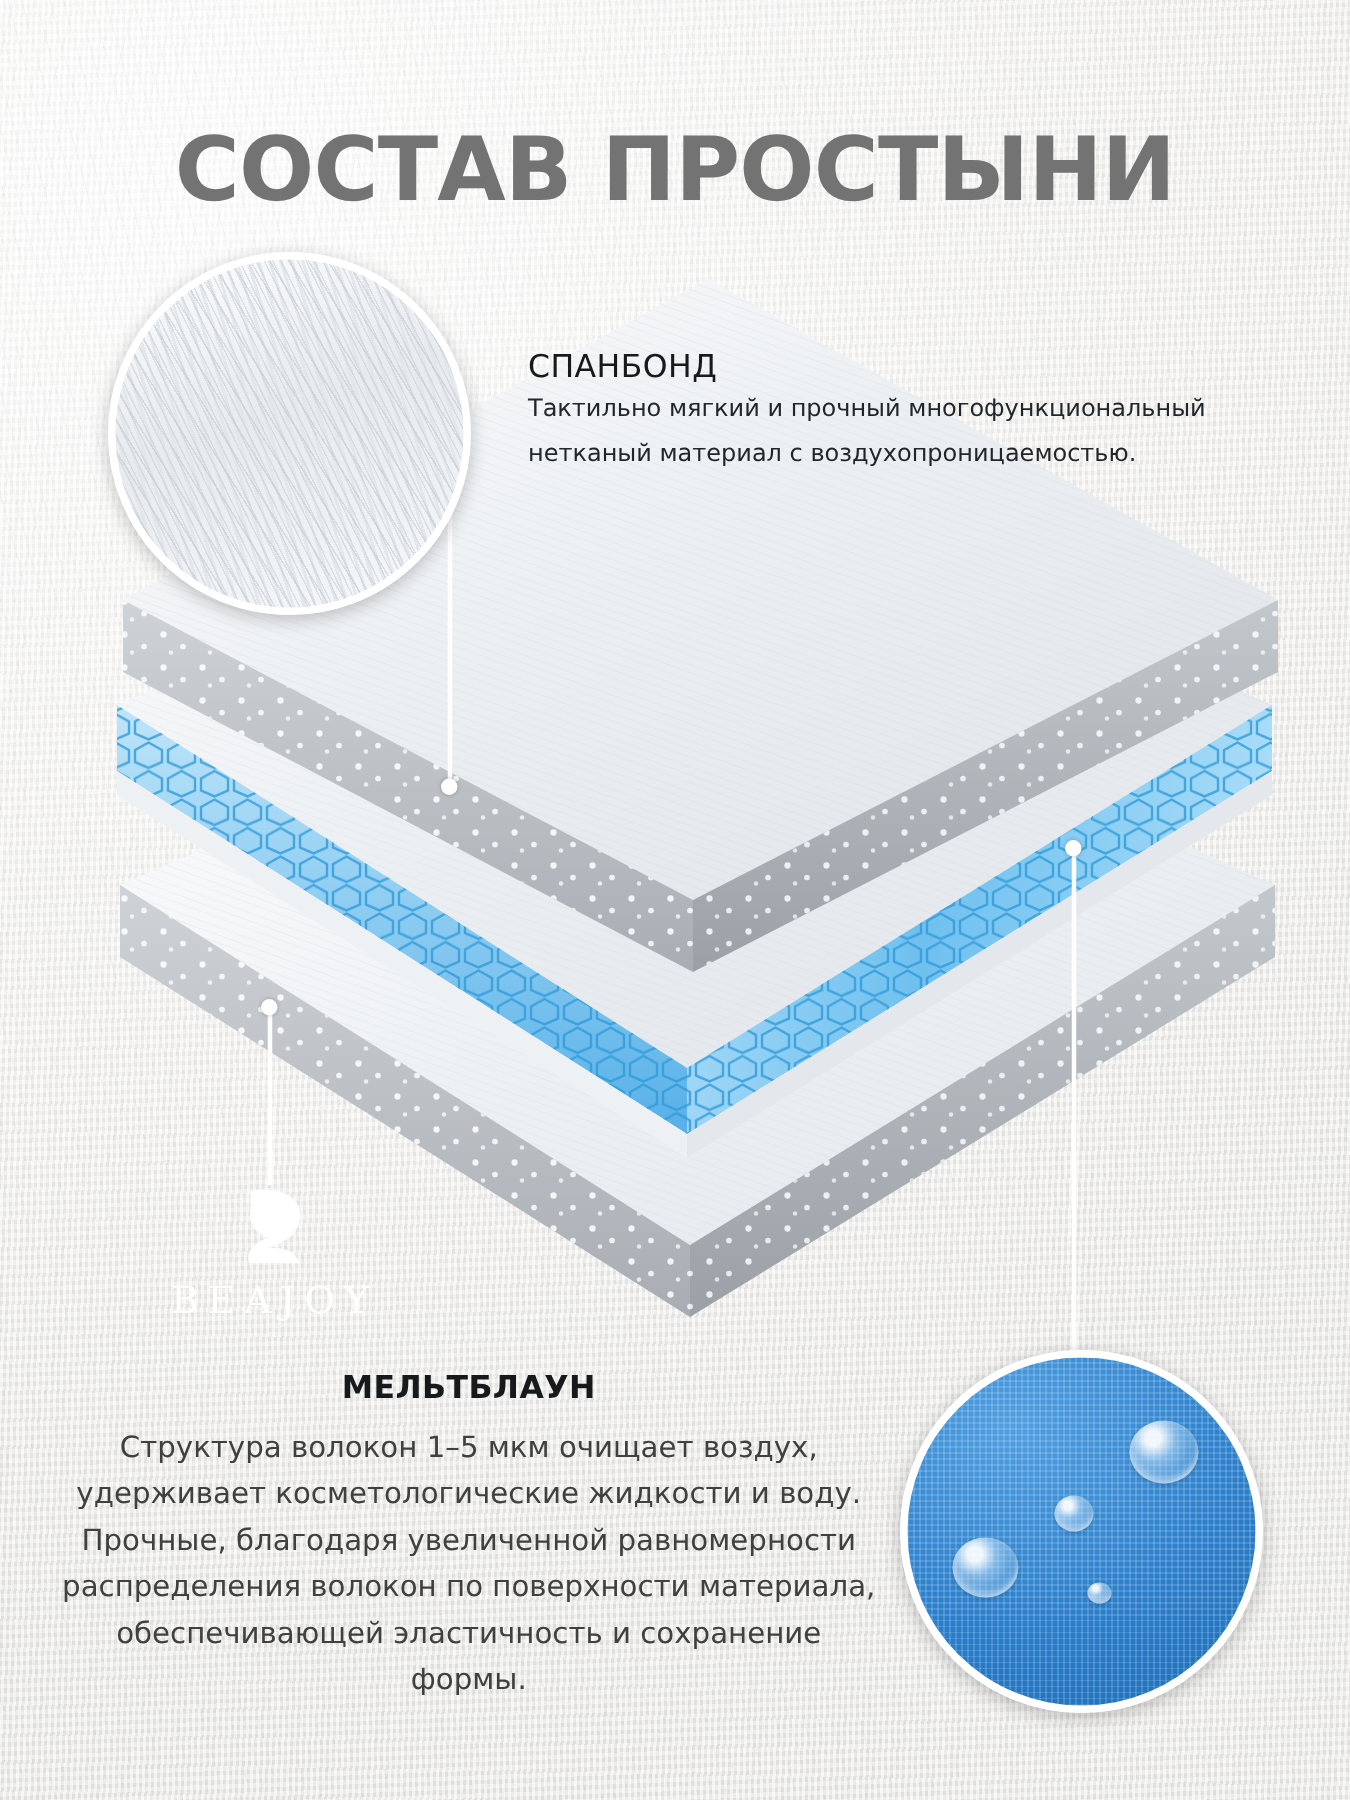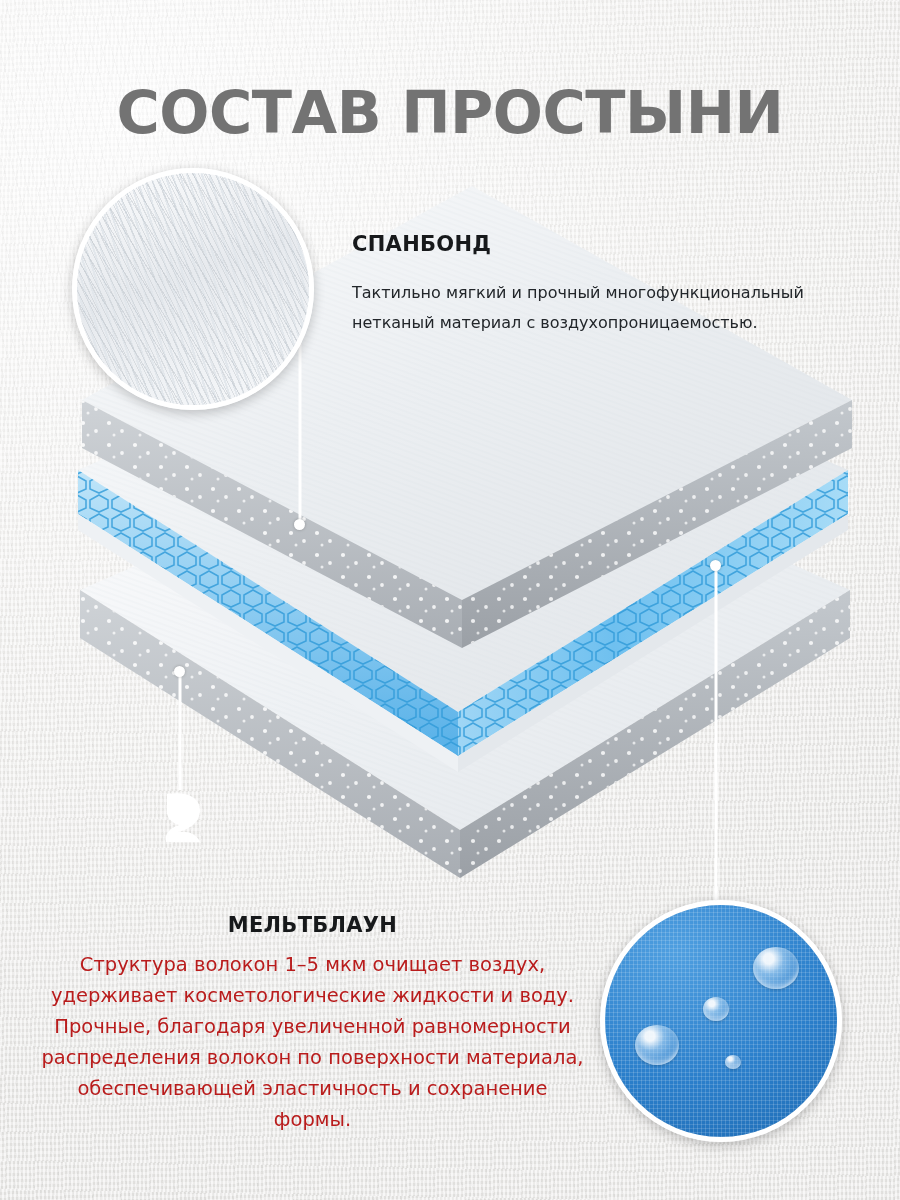--- a/index.html
+++ b/index.html
@@ -42,39 +42,39 @@
 
   
   .stack{position:absolute;left:0;top:0;width:900px;height:1200px;}
 
   
   .block-top{
     position:absolute;left:352px;top:232px;width:480px;
   }
   .block-top .heading{
     font-family:"DejaVu Sans",sans-serif;
-    font-weight:bold;font-size:21px;color:#17191b;letter-spacing:.3px;
-    margin-bottom:22px;
+    font-weight:normal;font-size:21px;color:#17191b;letter-spacing:.3px;
+    margin-bottom:1px;
   }
   .block-top .body{
     font-family:"DejaVu Sans",sans-serif;
     font-size:16px;line-height:30px;color:#22262a;
   }
 
   .block-bottom{
     position:absolute;left:40px;top:878px;width:545px;text-align:center;margin-top:35px;
   }
   .block-bottom .heading{
     font-family:"DejaVu Sans",sans-serif;
     font-weight:bold;font-size:21px;color:#17191b;letter-spacing:.3px;
     margin-bottom:12px;
   }
   .block-bottom .body{
     font-family:"DejaVu Sans",sans-serif;
-    font-size:19.5px;line-height:31px;color:#b91c1c;
+    font-size:19.5px;line-height:31px;color:#404040;
   }
 
   
   .brand{
     position:absolute;left:88px;top:790px;width:190px;text-align:center;color:#ffffff;
   }
   .brand .swan{width:46px;height:58px;margin:0 auto;display:block;}
   .brand .word{
     font-family:"DejaVu Serif",serif;
     font-size:25px;letter-spacing:6px;margin-top:4px;color:#fff;
@@ -232,13 +232,14 @@
 
 <div class="block-bottom">
   <div class="heading">МЕЛЬТБЛАУН</div>
   <div class="body">Структура волокон 1–5 мкм очищает воздух, удерживает косметологические жидкости и воду. Прочные, благодаря увеличенной равномерности распределения волокон по поверхности материала, обеспечивающей эластичность и сохранение формы.</div>
 </div>
 
 <div class="brand">
   <svg class="swan" viewBox="0 0 46 58">
     <path d="M7 4 C24 1 40 6 40 20 C40 34 27 40 18 42 C28 41 37 44 40 52 L6 52 C4 44 10 38 19 35 C11 33 5 26 7 17 Z" fill="#ffffff"></path>
   </svg>
+  <div class="word">BEAJOY</div>
 </div>
 
 </body></html>

